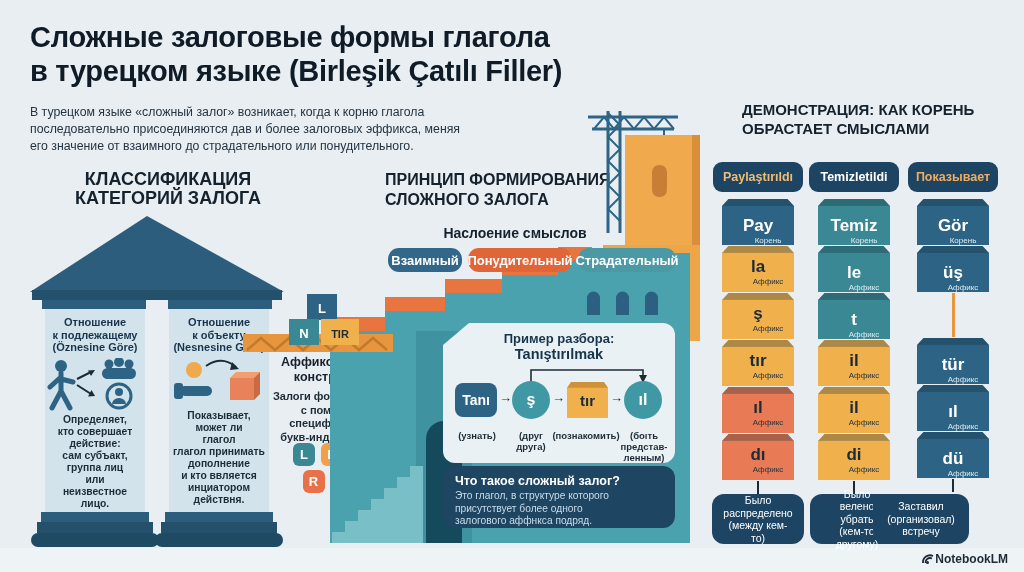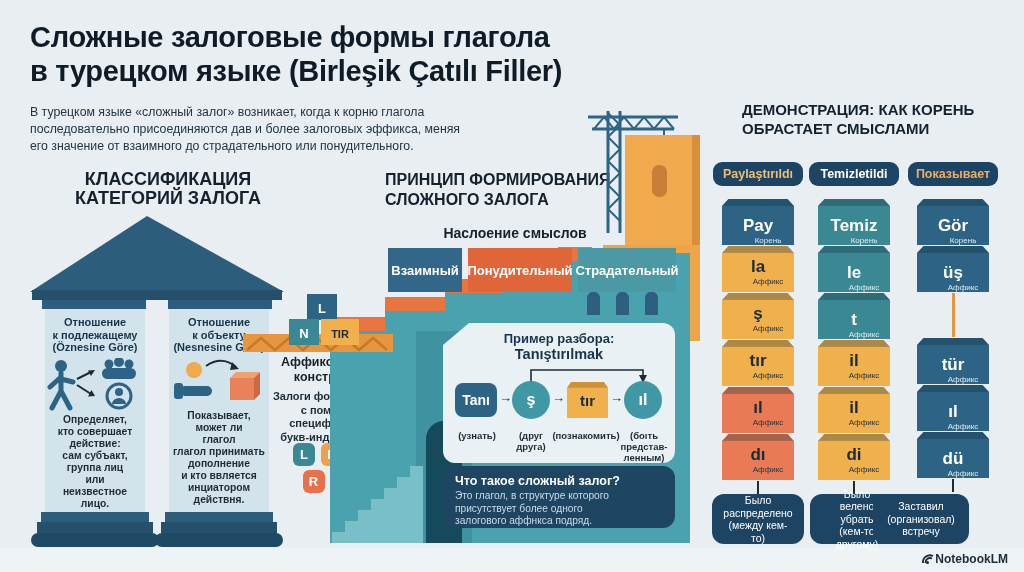--- a/index.html
+++ b/index.html
@@ -20,21 +20,21 @@
   .pillar .p-title{font-size:11px;line-height:12.5px;font-weight:bold;color:#17344c;margin-top:7px;}
   .pillar .p-icon{margin:4px 0 2px 0;}
   .pillar .p-desc{font-size:10.3px;line-height:12px;color:#1d2b36;font-weight:bold;}
   .base{position:absolute;background:#2c5d7c;}
   .base.b2{background:#24506b;}
   .base.b3{background:#1f4a63;border-radius:7px;}
 
   
   .form-head{left:385px;top:170px;font-size:16px;line-height:20px;font-weight:bold;text-align:left;}
   .layer-label{left:415px;top:225px;width:200px;text-align:center;font-size:14px;font-weight:bold;}
-  .vpill{position:absolute;top:248px;height:44px;border-radius:0;color:#fff;font-weight:bold;font-size:13px;
+  .vpill{position:absolute;top:248px;height:24px;border-radius:11px;color:#fff;font-weight:bold;font-size:13px;
          display:flex;align-items:center;justify-content:center;z-index:3;}
   .constr-head{left:262px;top:355px;width:140px;text-align:center;font-size:12.5px;line-height:15px;font-weight:bold;}
   .constr-text{left:258px;top:390px;width:148px;text-align:center;font-size:11px;line-height:13.5px;font-weight:bold;color:#1d2b36;}
   .tile-row{display:flex;justify-content:center;}
   .tile{min-width:22px;height:23px;padding:0 5px;border-radius:6px;display:inline-flex;align-items:center;justify-content:center;
         font-weight:bold;font-size:13px;margin:0 3px;box-sizing:border-box;}
 
   
   .card{left:443px;top:323px;width:232px;height:140px;background:#e9f1f4;border-radius:12px;z-index:2;
         clip-path:polygon(0 22px,26px 0,100% 0,100% 100%,0 100%);}
@@ -50,21 +50,21 @@
            background-image:linear-gradient(rgba(140,90,20,.35),rgba(140,90,20,.35));background-size:100% 16%;background-repeat:no-repeat;}
   .fl-arrow{position:absolute;top:67px;font-size:13px;font-weight:bold;color:#1d2b36;}
   .gloss{position:absolute;top:107px;text-align:center;font-size:9.5px;line-height:11px;color:#1d2b36;font-weight:bold;}
   .defbox{left:443px;top:466px;width:232px;height:62px;background:#1e4663;border-radius:12px;z-index:2;
           padding:8px 12px;box-sizing:border-box;}
   .defbox .d-title{font-size:12.5px;font-weight:bold;color:#ffffff;}
   .defbox .d-text{font-size:10.2px;line-height:12.5px;color:#c9dcea;margin-top:2px;}
 
   
   .demo-head{left:742px;top:100px;font-size:15px;line-height:19px;font-weight:bold;text-align:left;}
-  .word-pill{position:absolute;top:162px;width:90px;height:24px;border-radius:9px;background:#1d4563;
+  .word-pill{position:absolute;top:162px;width:90px;height:30px;border-radius:9px;background:#1d4563;
              display:flex;align-items:center;justify-content:center;font-weight:bold;font-size:12.5px;}
   .stack{position:absolute;top:199px;display:flex;flex-direction:column;align-items:center;}
   .blk{width:72px;height:46px;margin-bottom:1px;display:flex;flex-direction:column;align-items:center;justify-content:center;
        padding-top:5px;box-sizing:border-box;
        clip-path:polygon(0 15%,9% 0,91% 0,100% 15%,100% 100%,0 100%);
        background-image:linear-gradient(rgba(16,40,54,.30),rgba(16,40,54,.30));background-size:100% 15%;background-repeat:no-repeat;}
   .blk .b-main{font-weight:bold;font-size:17px;line-height:1;color:#1d2b36;}
   .blk .b-tag{font-size:8px;line-height:1;margin-top:3px;color:#233240;padding-left:20px;}
   .blk.light .b-main{color:#ffffff;margin-top:12px;}
   .blk.light .b-tag{color:#dcebf4;}

